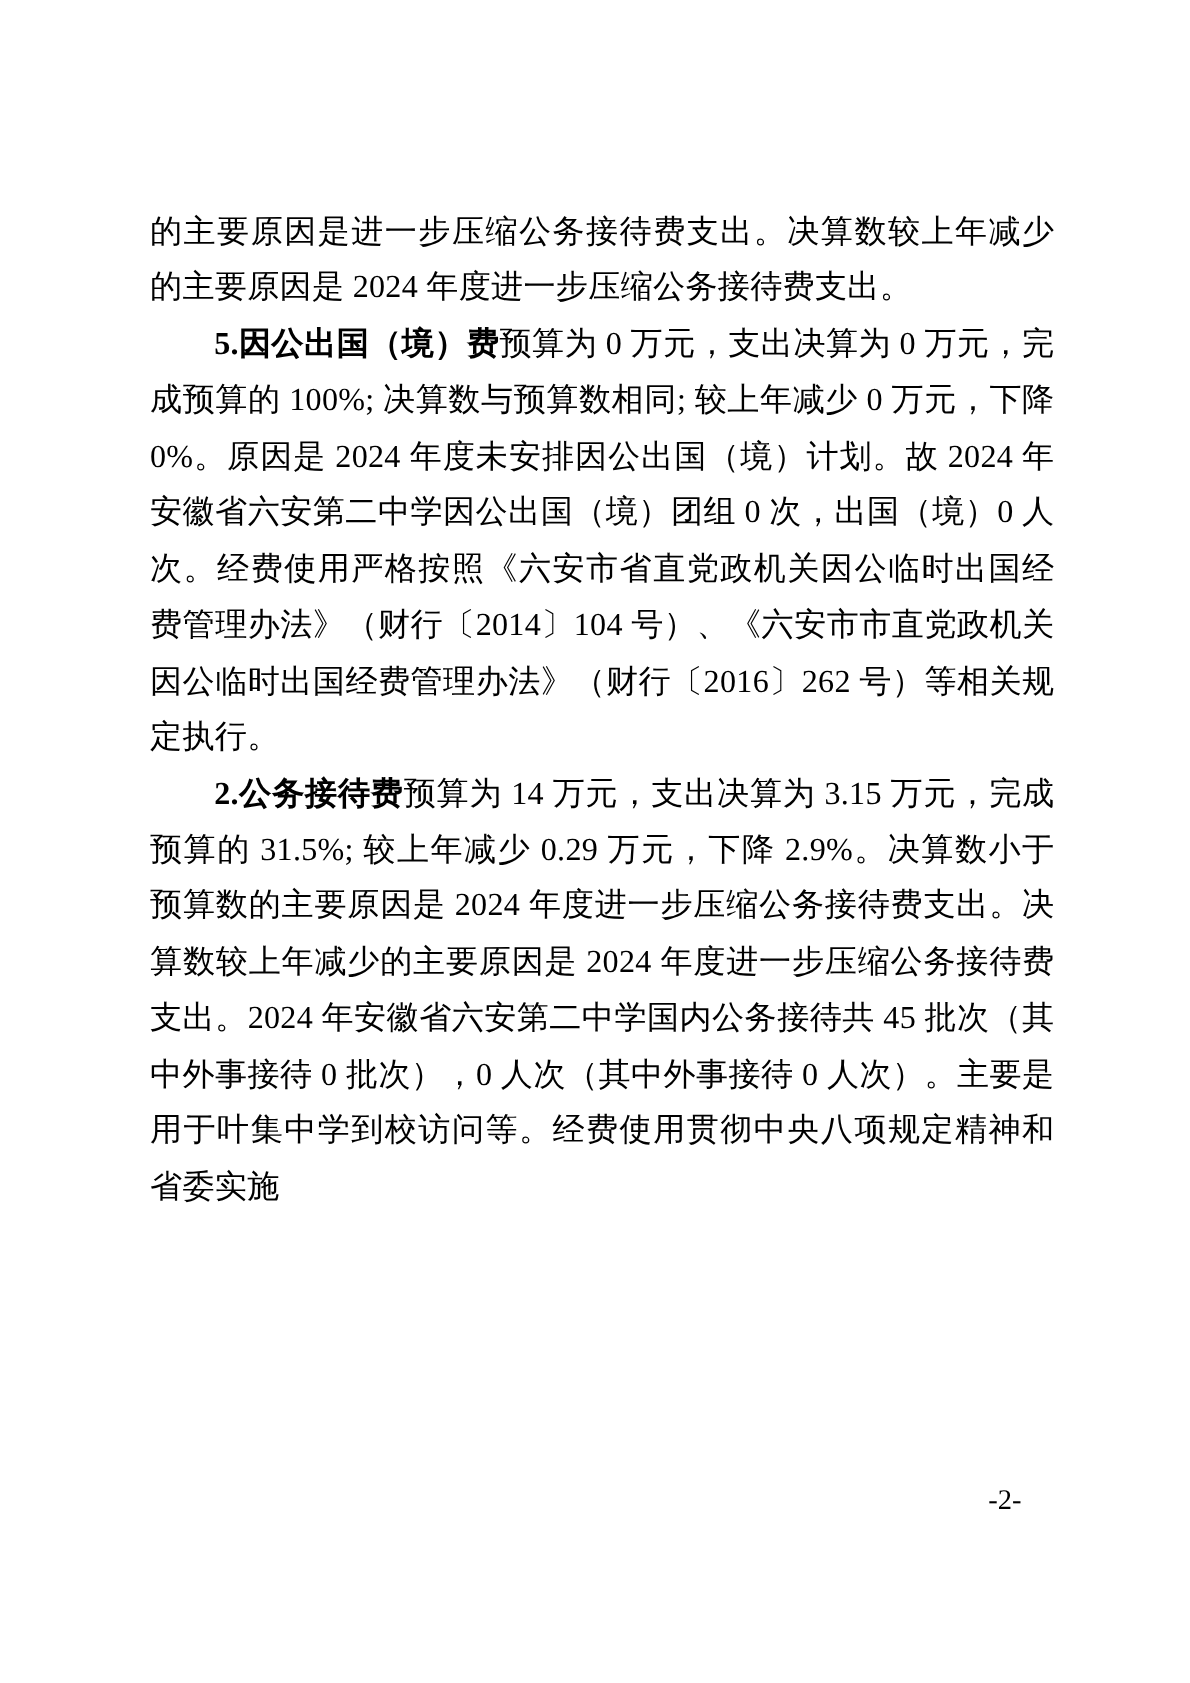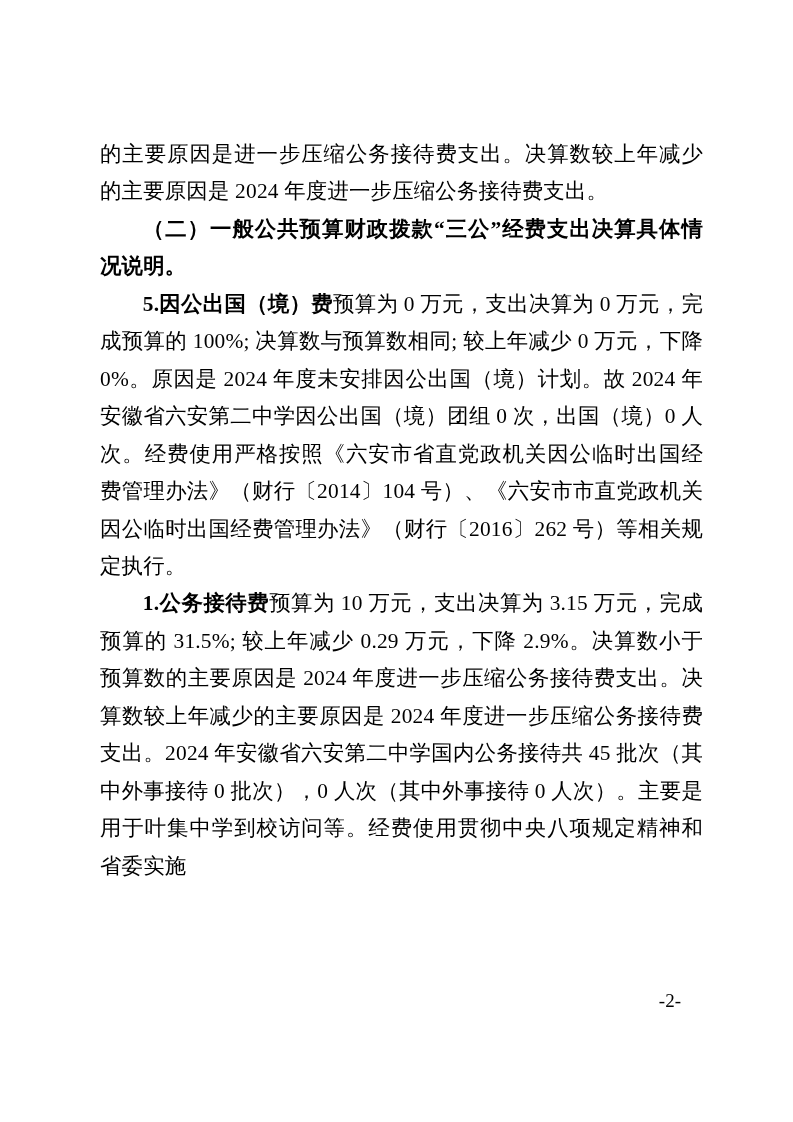--- a/index.html
+++ b/index.html
@@ -43,20 +43,19 @@
     line-height: 26px;
     color: #000000;
   }
 </style>
 </head>
 <body>
 
 <div class="page">
   <div class="content">
       <p class="para"><span class="run">的主要原因是进一步压缩公务接待费支出。决算数较上年减少的主要原因是 2024 年度进一步压缩公务接待费支出。</span></p>
-      <p class="para indent"><span class="run bold">（二）一般公共预算财政拨款“三公”经费支出决算具体情况说明。</span></p>
       <p class="para indent"><span class="run bold">5.因公出国（境）费</span><span class="run">预算为 0 万元，支出决算为 0 万元，完成预算的 100%; 决算数与预算数相同; 较上年减少 0 万元，下降 0%。原因是 2024 年度未安排因公出国（境）计划。故 2024 年安徽省六安第二中学因公出国（境）团组 0 次，出国（境）0 人次。经费使用严格按照《六安市省直党政机关因公临时出国经费管理办法》（财行〔2014〕104 号）、《六安市市直党政机关因公临时出国经费管理办法》（财行〔2016〕262 号）等相关规定执行。</span></p>
-      <p class="para indent"><span class="run bold">1.公务接待费</span><span class="run">预算为 10 万元，支出决算为 3.15 万元，完成预算的 31.5%; 较上年减少 0.29 万元，下降 2.9%。决算数小于预算数的主要原因是 2024 年度进一步压缩公务接待费支出。决算数较上年减少的主要原因是 2024 年度进一步压缩公务接待费支出。2024 年安徽省六安第二中学国内公务接待共 45 批次（其中外事接待 0 批次），0 人次（其中外事接待 0 人次）。主要是用于叶集中学到校访问等。经费使用贯彻中央八项规定精神和省委实施</span></p>
+      <p class="para indent"><span class="run bold">2.公务接待费</span><span class="run">预算为 14 万元，支出决算为 3.15 万元，完成预算的 31.5%; 较上年减少 0.29 万元，下降 2.9%。决算数小于预算数的主要原因是 2024 年度进一步压缩公务接待费支出。决算数较上年减少的主要原因是 2024 年度进一步压缩公务接待费支出。2024 年安徽省六安第二中学国内公务接待共 45 批次（其中外事接待 0 批次），0 人次（其中外事接待 0 人次）。主要是用于叶集中学到校访问等。经费使用贯彻中央八项规定精神和省委实施</span></p>
     </div>
   <div class="footer">
     <span>-2-</span>
   </div>
 </div>
 
 </body></html>

